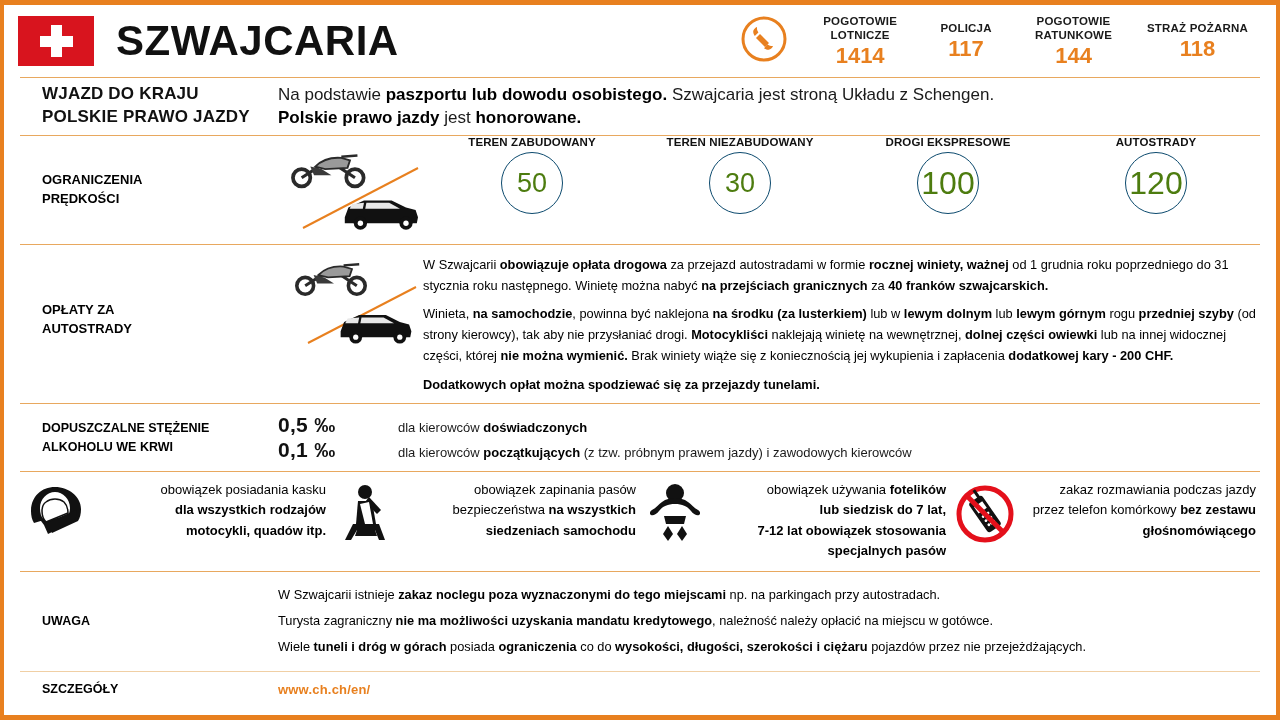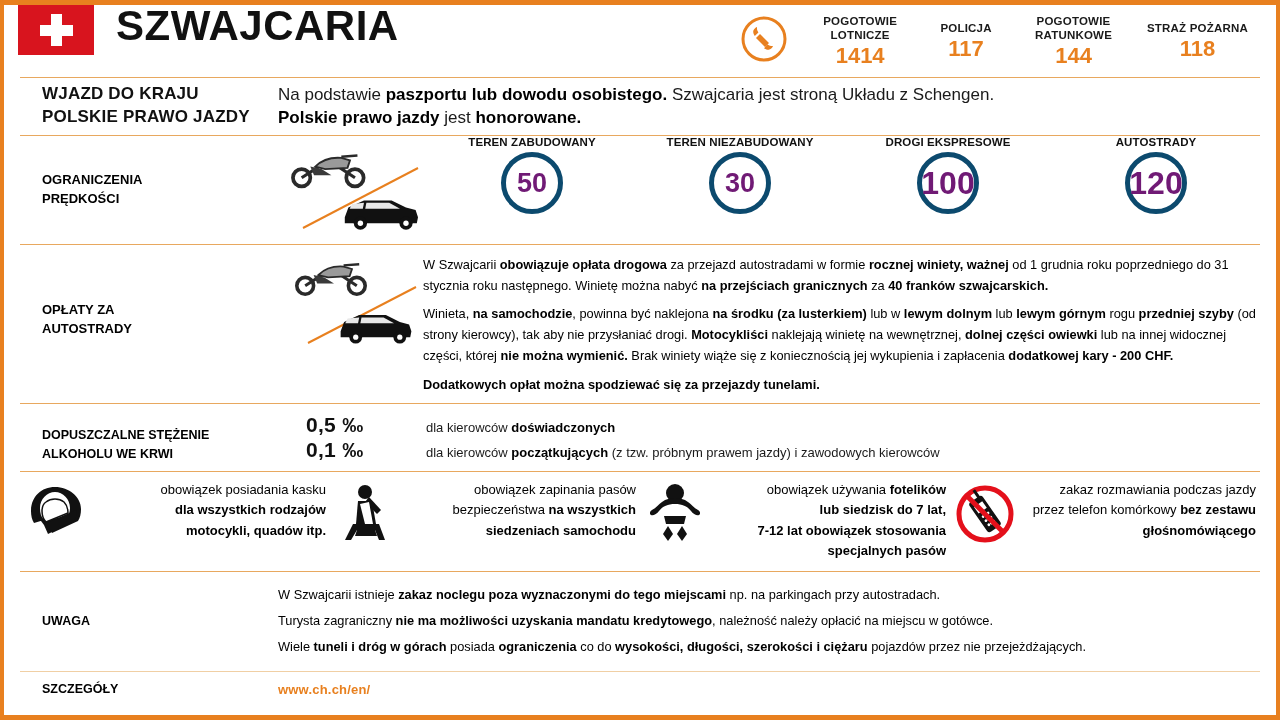--- a/index.html
+++ b/index.html
@@ -15,21 +15,21 @@
     background: #ffffff;
     border-top: 5px solid #e8801f;
     border-bottom: 5px solid #e8801f;
     border-left: 4px solid #e8801f;
     border-right: 4px solid #e8801f;
   }
   .inner { position: relative; width: 100%; height: 100%; }
 
   
   .header {
-    display: flex; 
+    display: flex; align-items: center;
     height: 72px; padding: 0 0 0 14px;
   }
   .flag {
     width: 76px; height: 50px; background: #d8141e;
     position: relative; flex: 0 0 auto;
   }
   .flag .cross-v { position: absolute; left: 32.5px; top: 9px; width: 11px; height: 32px; background: #fff; }
   .flag .cross-h { position: absolute; left: 21.5px; top: 19.5px; width: 33px; height: 11px; background: #fff; }
   .country-title {
     font-size: 42px; font-weight: bold; letter-spacing: 0.5px;
@@ -75,37 +75,37 @@
   .speed-left .lbl { font-size: 13px; font-weight: bold; line-height: 1.45; }
   .vehicles { width: 150px; flex: 0 0 150px; position: relative; }
   .speed-signs { flex: 1; display: flex; }
   .sign-col { flex: 1; display: flex; flex-direction: column; align-items: center; }
   .sign-cap {
     font-size: 11.5px; font-weight: bold; color: #111;
     letter-spacing: 0.1px; margin-bottom: 4px;
   }
   .sign {
     width: 62px; height: 62px; border-radius: 50%;
-    border: 5px solid #0c4a6e; background: #fff;
+    border: 1px solid #0c4a6e; background: #fff;
     display: flex; align-items: center; justify-content: center;
-    font-size: 27px; font-weight: bold; color: #701a75;
+    font-size: 27px; font-weight: normal; color: #4d7c0f;
   }
   .sign.wide { font-size: 32px; }
 
   
   .toll-sec { display: flex; padding: 0 16px; }
   .toll-left { width: 258px; flex: 0 0 258px; display: flex; align-items: center; padding-left: 22px; }
   .toll-left .lbl { font-size: 13px; font-weight: bold; line-height: 1.45; }
   .toll-veh { width: 145px; flex: 0 0 145px; position: relative; }
   .toll-body { flex: 1; padding-top: 10px; }
   .toll-body p { font-size: 12.8px; line-height: 1.62; }
   .toll-body p.gap { margin-top: 8px; }
 
   
-  .alc-sec { display: flex; padding: 8px 16px 8px; align-items: flex-end; gap: 28px; }
+  .alc-sec { display: flex; padding: 8px 16px 8px; align-items: center; }
   .alc-left { width: 258px; flex: 0 0 258px; padding-left: 22px; font-size: 12.5px; font-weight: bold; line-height: 1.5; }
   .alc-vals { flex: 1; }
   .alc-line { display: flex; align-items: baseline; margin: 1px 0; }
   .alc-num {
     width: 120px; flex: 0 0 120px;
     font-size: 21px; font-weight: bold; color: #111; letter-spacing: 0.3px;
   }
   .alc-desc { font-size: 13px; color: #1a1a1a; }
 
   

